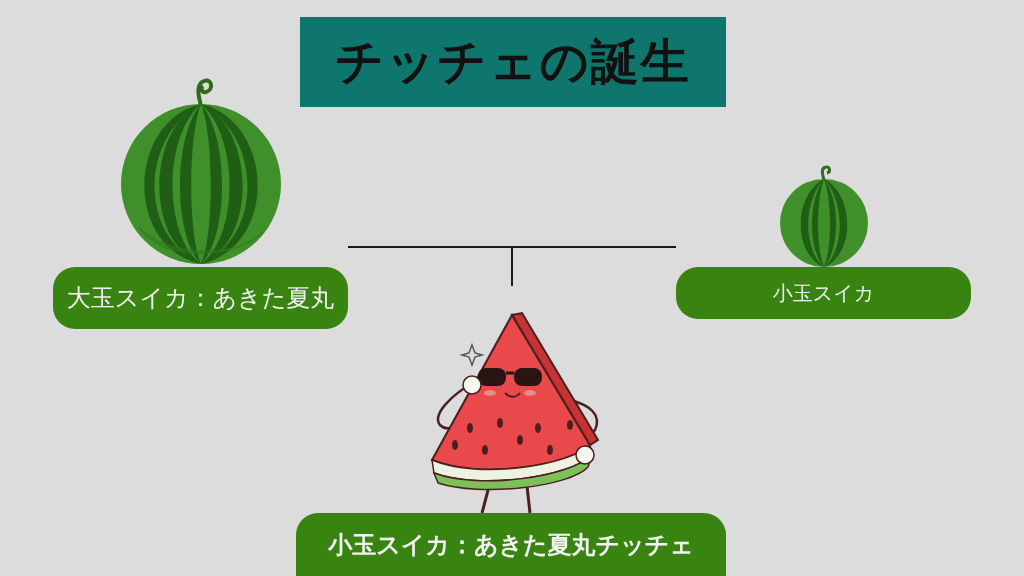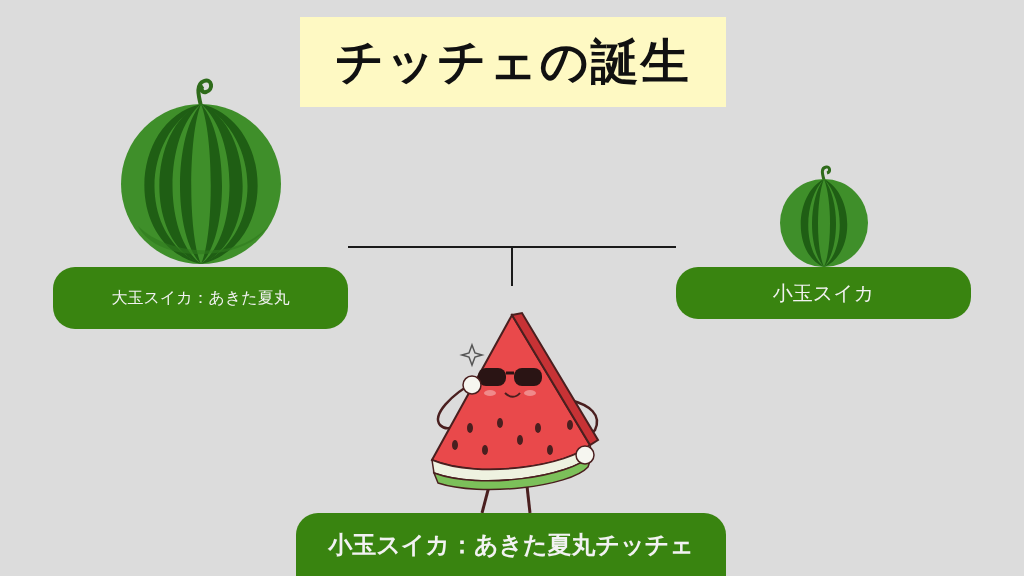--- a/index.html
+++ b/index.html
@@ -1,20 +1,20 @@
 <!DOCTYPE html>
 <html><head>
 <meta charset="utf-8">
 <style>
   html,body{margin:0;padding:0;}
   body{width:1024px;height:576px;background:#dcdcdc;position:relative;overflow:hidden;font-family:"DejaVu Sans",sans-serif;}
-  .title-box{position:absolute;left:300px;top:17px;width:426px;height:90px;background:#fef9c3;display:flex;align-items:center;justify-content:center;}
+  .title-box{position:absolute;left:300px;top:17px;width:426px;height:90px;background:#0f766e;display:flex;align-items:center;justify-content:center;}
   .title-box span{font-size:48px;font-weight:bold;color:#111;letter-spacing:2px;}
   .pill{position:absolute;background:#398410;border-radius:22px;display:flex;align-items:center;justify-content:center;color:#f2f2f2;}
-  .pill.left{left:53px;top:267px;width:295px;height:62px;font-size:16px;}
+  .pill.left{left:53px;top:267px;width:295px;height:62px;font-size:24px;}
   .pill.right{left:676px;top:267px;width:295px;height:52px;font-size:20px;}
   .pill.bottom{left:296px;top:513px;width:430px;height:63px;font-size:24px;font-weight:bold;border-bottom-left-radius:0;border-bottom-right-radius:0;}
   .hline{position:absolute;left:348px;top:246px;width:328px;height:2px;background:#1a1a1a;}
   .vline{position:absolute;left:511px;top:246px;width:2px;height:40px;background:#1a1a1a;}
   .wm{position:absolute;}
 </style>
 </head>
 <body>
 
 <div class="title-box">

